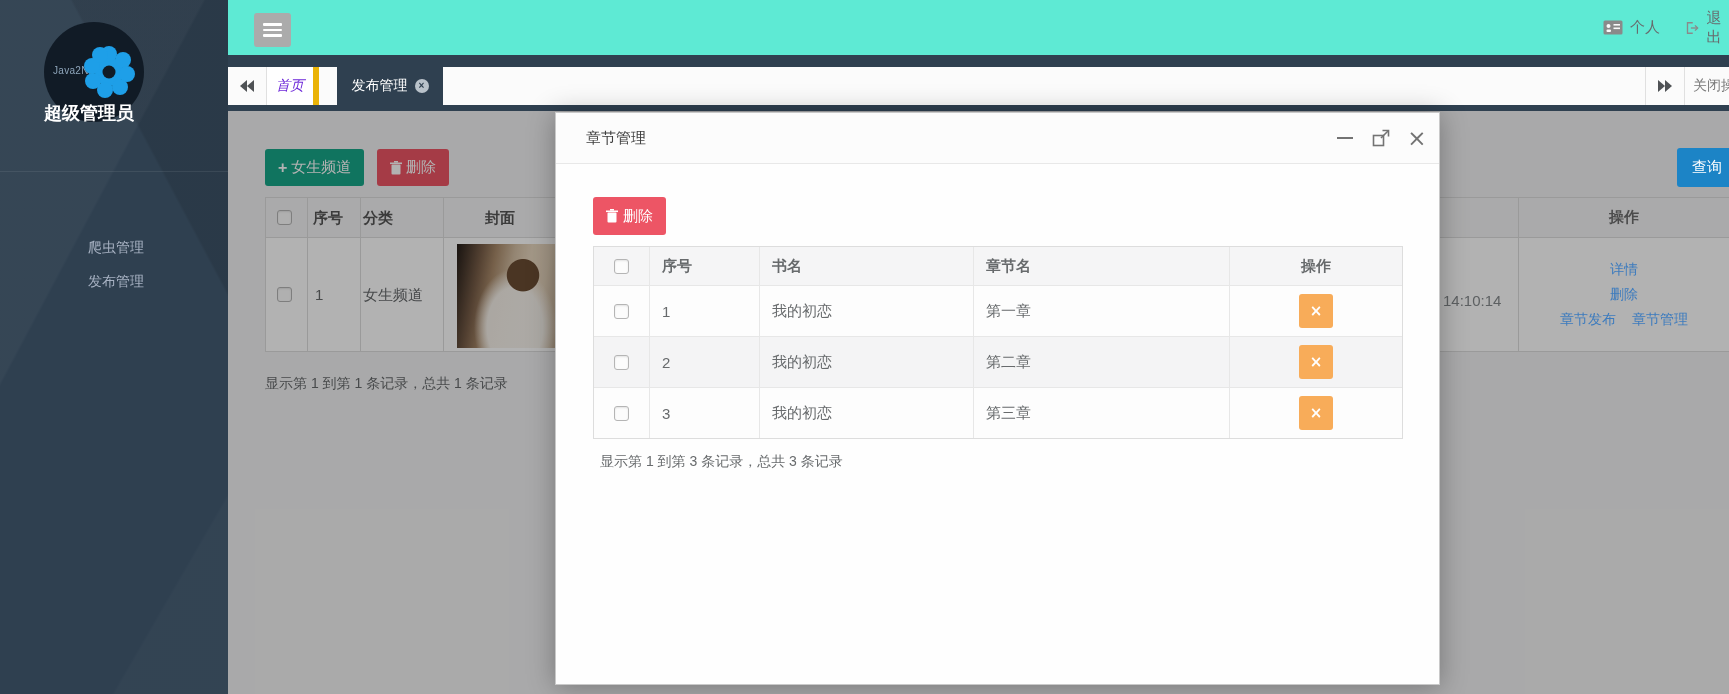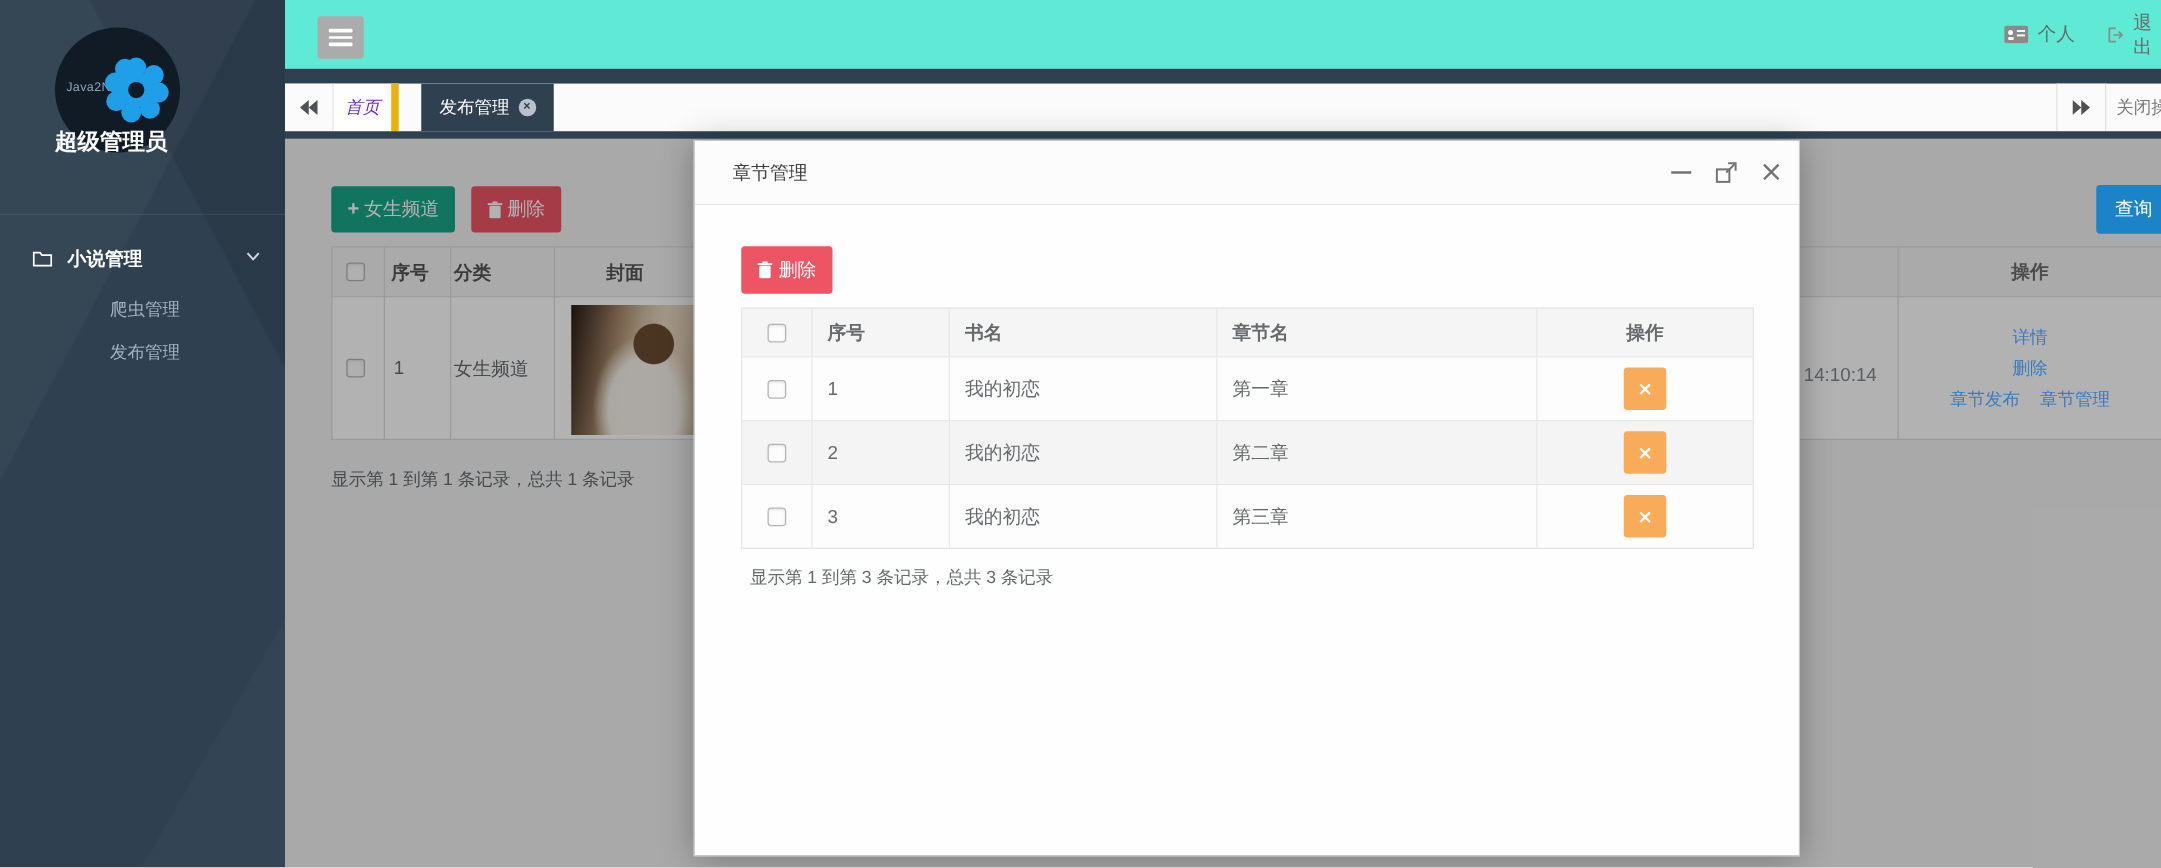--- a/index.html
+++ b/index.html
@@ -137,29 +137,20 @@
             <circle cx="13" cy="38" r="8"></circle>
           <circle cx="12" cy="23" r="8"></circle>
             <circle cx="20" cy="12" r="8"></circle>
         </g>
         <circle cx="29" cy="29" r="6.5" fill="#111b26"></circle>
       </svg>
     </div>
     <div class="admin-name">超级管理员</div>
     <div class="side-divider"></div>
 
-    <div class="menu-item">
-      <svg width="16" height="14" viewBox="0 0 16 14">
-        <path d="M1 12.5 V2 h5 l1.5 2 H15 v8.5 Z" fill="none" stroke="#ffffff" stroke-width="1.4"></path>
-      </svg>
-      <span>小说管理</span>
-      <svg class="chev" width="11" height="8" viewBox="0 0 11 8">
-        <polyline points="1,1.5 5.5,6.5 10,1.5" fill="none" stroke="#cfd6de" stroke-width="1.6"></polyline>
-      </svg>
-    </div>
     <div class="submenu-item" style="top:232px;">
       <span>爬虫管理</span>
     </div>
     <div class="submenu-item" style="top:266px;">
       <span>发布管理</span>
     </div>
   </div>
 
   <div class="topbar">
     <div class="hamburger">

